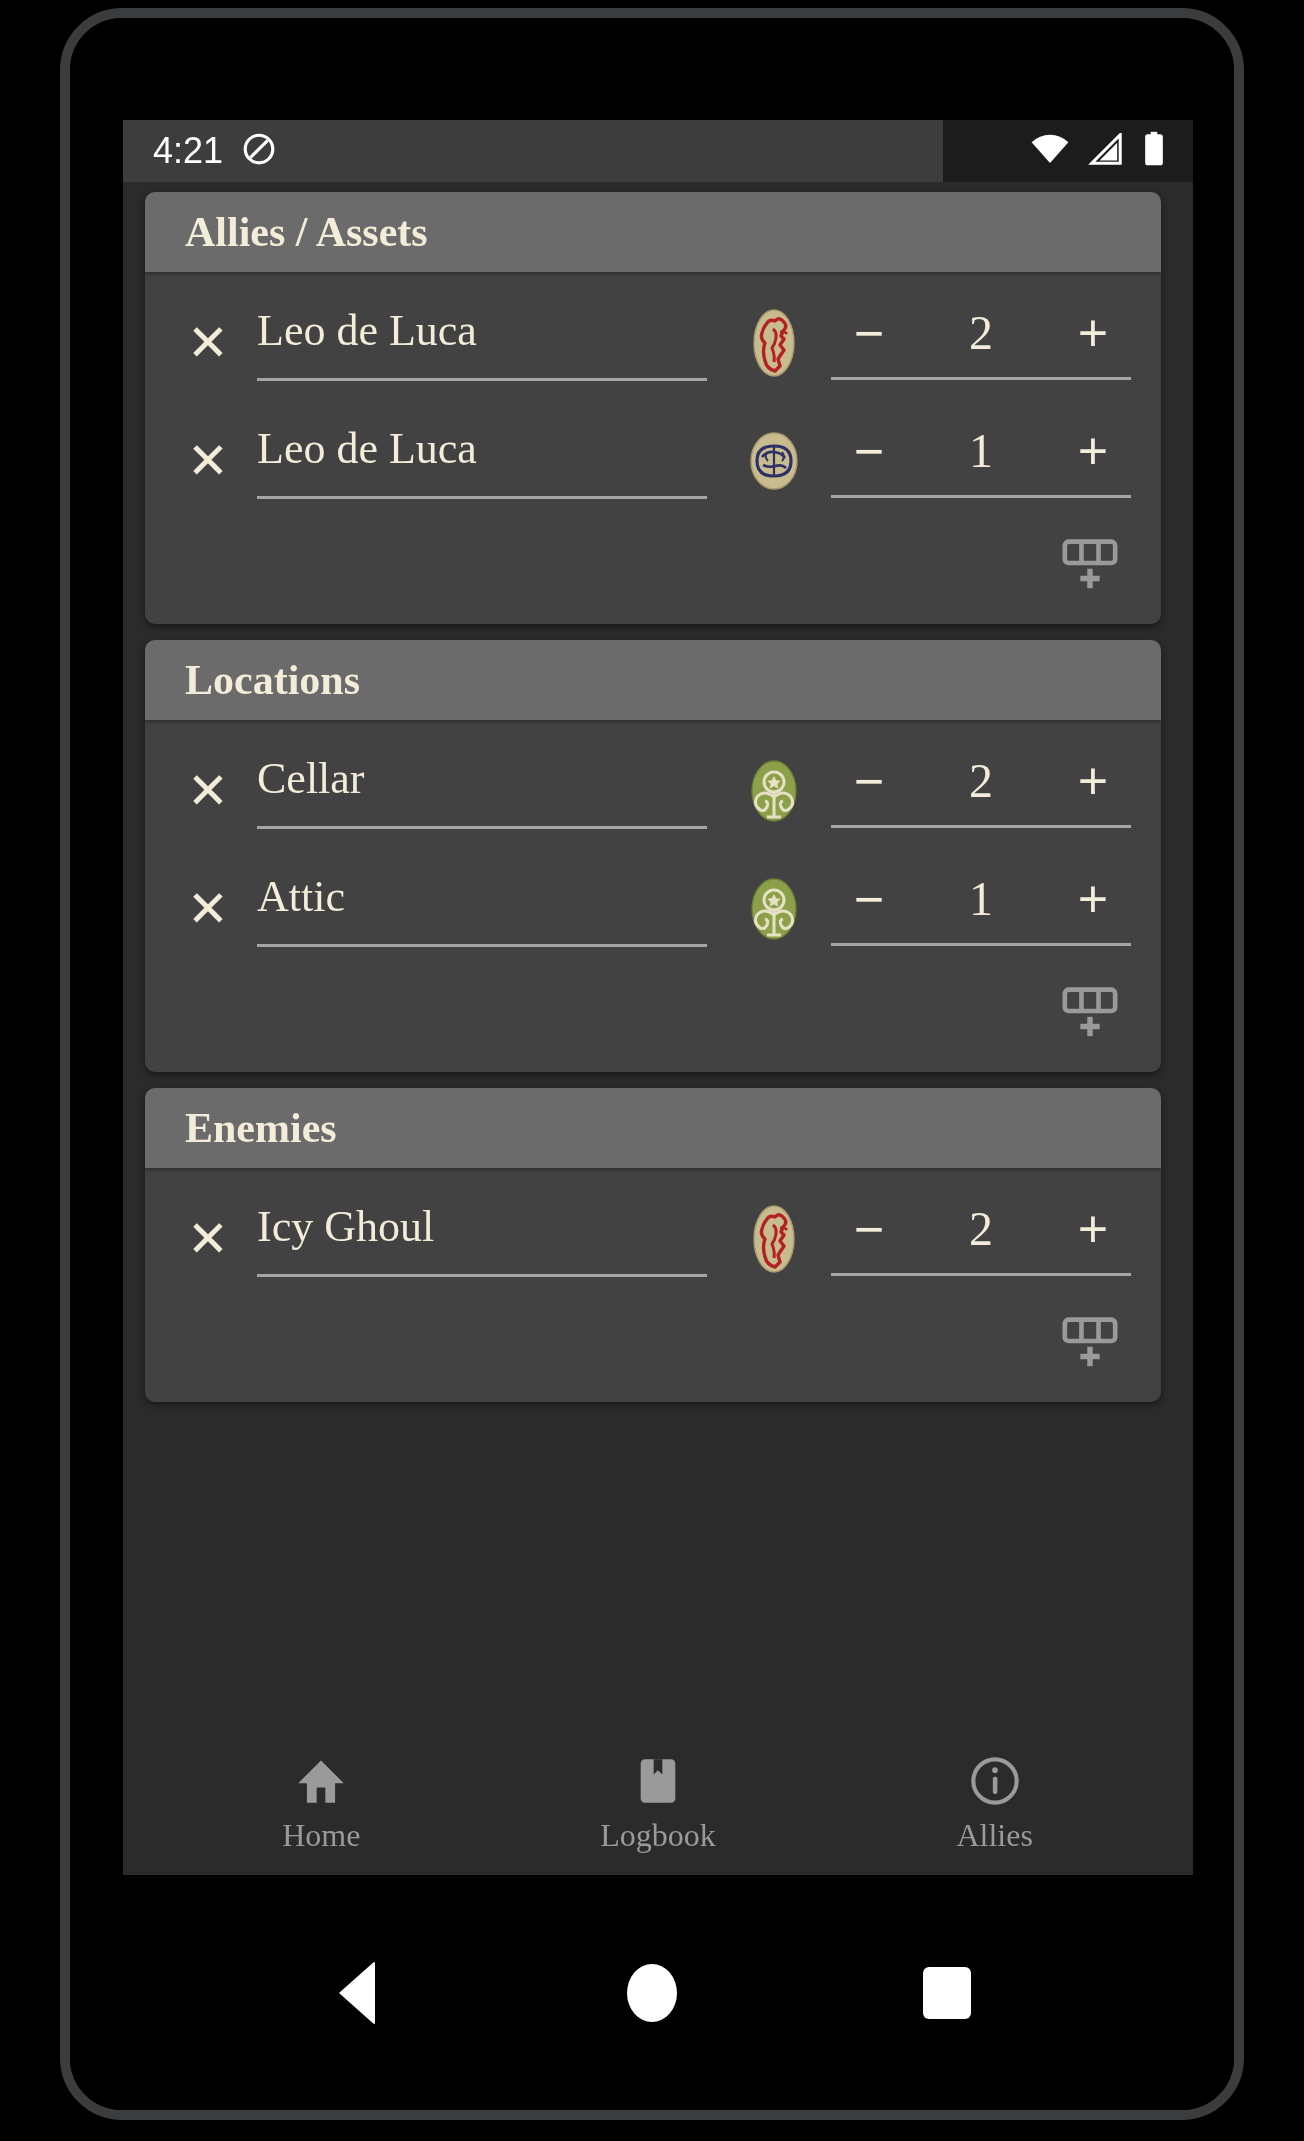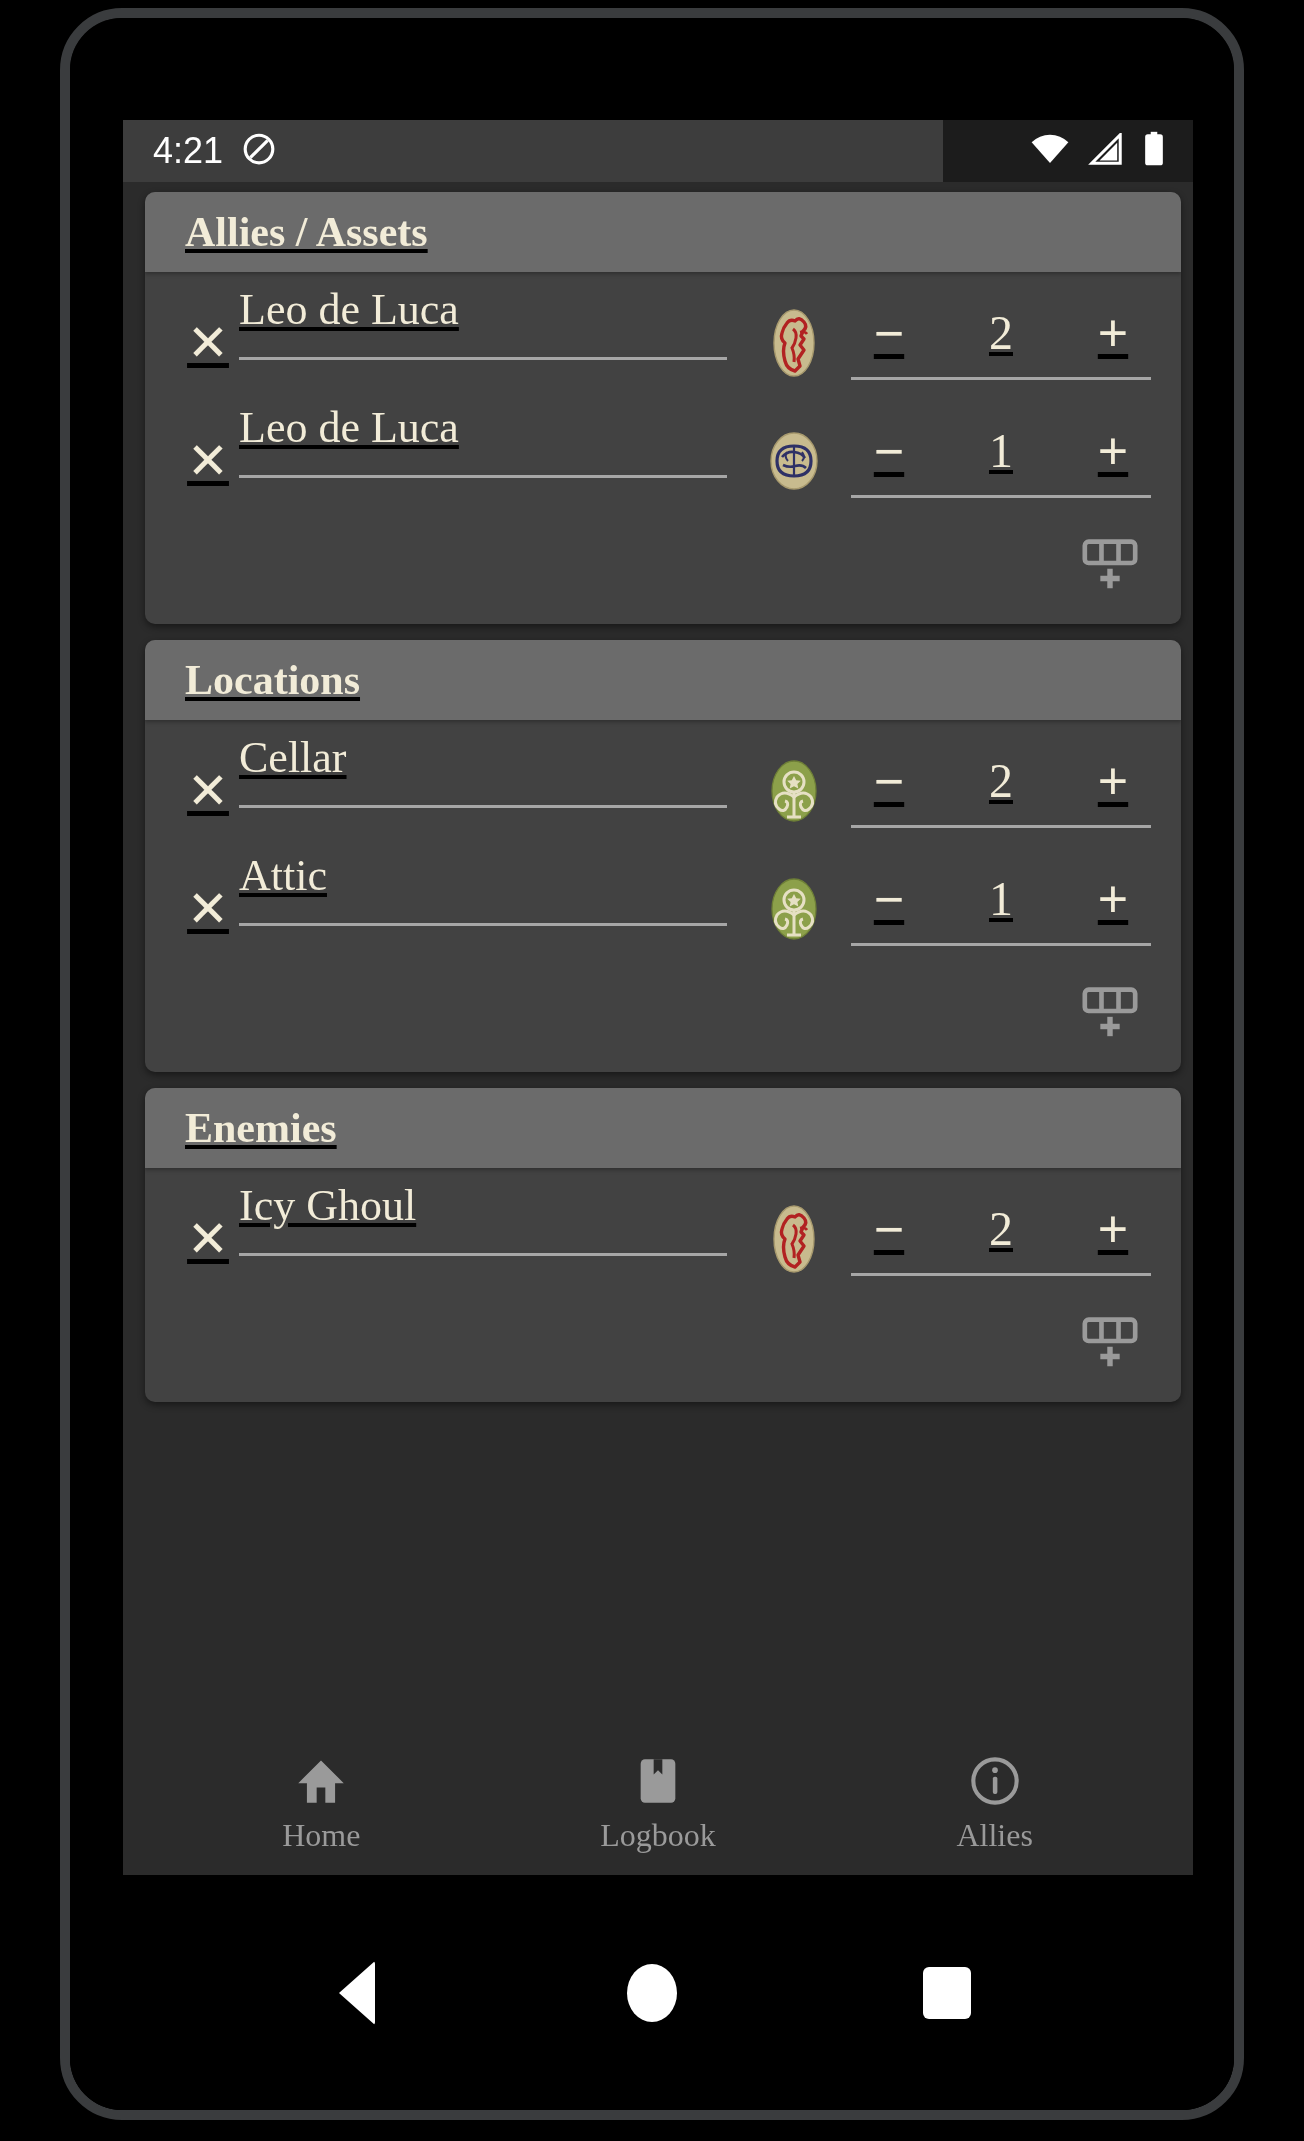--- a/index.html
+++ b/index.html
@@ -87,23 +87,22 @@
     width: 1070px;
     bottom: 235px;
     background: #2b2b2b;
     overflow: hidden;
     z-index: 2;
   }
   #content-scroll {
     position: absolute;
     left: 0; right: 0; top: 0;
     bottom: 145px;
-    padding: 10px 12px 0 22px;
-    box-sizing: border-box;
-    text-decoration: underline;
+    padding: 10px 32px 0 22px;
+    box-sizing: border-box;
   }
 
   
   .counter-card {
     background: #424242;
     border-radius: 10px;
     margin-bottom: 16px;
     overflow: hidden;
     box-shadow: 0 3px 7px rgba(0,0,0,0.45);
   }
@@ -139,23 +138,25 @@
     color: #f2ecd8;
     font-size: 50px;
     line-height: 1;
     font-family: "Liberation Sans", sans-serif;
     font-weight: 300;
     cursor: pointer;
     flex: 0 0 auto;
   }
   .row-name-wrap {
     flex: 1 1 auto;
+    margin-left: 18px;
     align-self: stretch;
     display: flex;
     flex-direction: column;
+    justify-content: center;
   }
   .row-name {
     color: #f2ecd8;
     font-size: 44px;
     padding-bottom: 22px;
     border-bottom: 3px solid #a6a6a6;
     margin-right: 28px;
     white-space: nowrap;
     overflow: hidden;
   }

